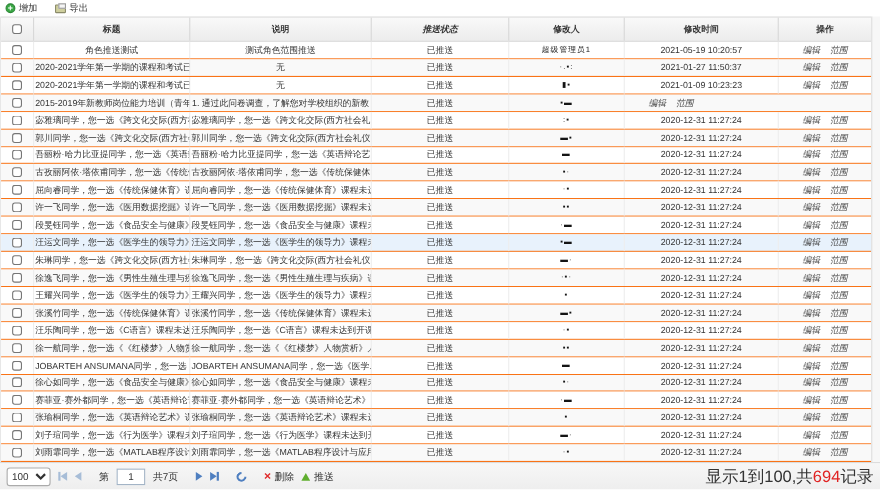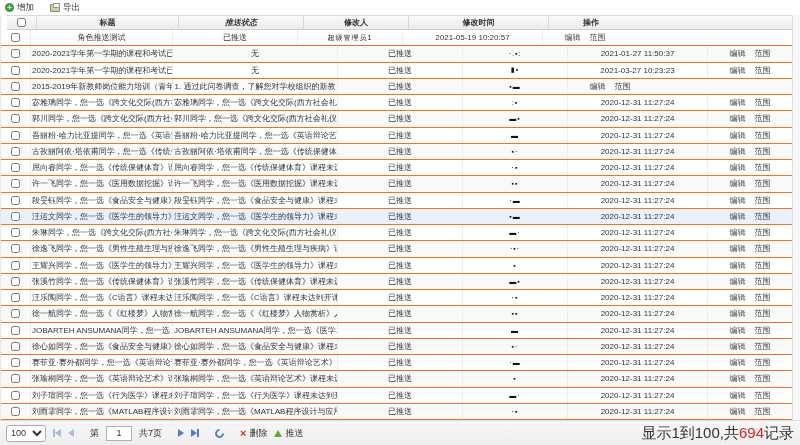--- a/index.html
+++ b/index.html
@@ -12,41 +12,41 @@
   .toolbar { height:15px; display:flex; align-items:center; gap:16px; padding:0 5px; background:#fff; }
   .tool-btn { display:flex; align-items:center; gap:3px; font-size:8.5px; color:#333; cursor:pointer; }
   .icon-add { width:9px; height:9px; border-radius:50%; background:#3aa745; border:1px solid #2c8736;
     color:#fff; font-size:8px; line-height:7px; text-align:center; font-weight:bold; }
   .icon-export { width:10px; height:8px; background:#cfcf9e; border:1px solid #8b8b6a; border-radius:1px; position:relative; }
   .icon-export::before { content:""; position:absolute; left:2px; top:-2px; width:5px; height:3px; background:#f5f5f5; border:1px solid #999; }
   
   .main { position:absolute; top:15px; left:0; width:800px; height:405px; display:flex; }
   .table-area { width:792px; display:flex; flex-direction:column; border-left:1px solid #e7e7e7; }
   .vscroll { width:8px; background:#f7f7f7; border-left:1px solid #dedede; }
-  .thead { height:15px; display:flex; background:linear-gradient(#f9f9f9,#ececec);
-    border-top:1px solid #d9d9d9; border-bottom:1px solid #cfcfcf; font-weight:bold; color:#333;margin-left:6px; }
+  .thead { height:23px; display:flex; background:linear-gradient(#f9f9f9,#ececec);
+    border-top:1px solid #d9d9d9; border-bottom:1px solid #cfcfcf; font-weight:bold; color:#333; }
   .tbody { flex:1; display:flex; flex-direction:column; }
   .tr { flex:1; display:flex; border-bottom:1px solid #f97316; background:#fff; }
   .tr.striped { background:#f9f9f9; }
   .tr.selected { background:#e8f2fc; }
   .td, .th { display:flex; align-items:center; justify-content:center; justify-content:safe center;
     overflow:hidden; white-space:nowrap; border-right:1px solid #ededed; padding:0 1px; }
   .th { border-right:1px solid #d8d8d8; }
   .td span, .th span { white-space:nowrap; }
   .col-check { width:30px; flex:none; }
   .col-title { width:142px; flex:none; }
   .col-desc  { width:165px; flex:none; }
   .col-status{ width:125px; flex:none;font-family:Liberation Mono, monospace; }
   .col-mod   { width:105px; flex:none;text-align:right; }
   .col-time  { width:140px; flex:none; }
   .col-ops   { width:84px;  flex:none; border-right:none; gap:9px; }
   .th.col-status span { font-style:italic; }
   .cbx { width:9px; height:9px; margin:0; cursor:pointer; }
   .redacted { font-size:7px; color:#141414; letter-spacing:1px; }
-  .op-link { color:#444; cursor:pointer; text-decoration:none; }
+  .op-link { color:#444; cursor:pointer; text-decoration:none;font-style:italic; }
   
   .footer { position:absolute; left:0; bottom:0; width:800px; height:25px;
     background:linear-gradient(#f7f7f7,#eeeeee); border-top:1px solid #dcdcdc;
     display:flex; align-items:center; gap:7px; padding:0 6px; font-size:9px; color:#333; }
   .page-size { font-size:9px; height:17px; width:40px; border:1px solid #ababab; border-radius:3px; background:#fff; color:#333; }
   .pg-btn { display:flex; align-items:center; cursor:pointer; }
   .tri { width:0; height:0; border-top:4px solid transparent; border-bottom:4px solid transparent; }
   .tri-l { border-right:6px solid currentColor; }
   .tri-r { border-left:6px solid currentColor; }
   .bar { width:2px; height:8px; background:currentColor; }
@@ -78,20 +78,23 @@
 
 <div class="main">
   <div class="table-area">
     <div class="thead">
       <div class="th col-check">
           <input type="checkbox" class="cbx" style="">
         </div>
       <div class="th col-title">
           <span>标题</span>
         </div>
+      <div class="th col-desc">
+          <span>说明</span>
+        </div>
       <div class="th col-status">
           <span>推送状态</span>
         </div>
       <div class="th col-mod">
           <span>修改人</span>
         </div>
       <div class="th col-time">
           <span>修改时间</span>
         </div>
       <div class="th col-ops">
@@ -99,20 +102,23 @@
         </div>
     </div>
     <div class="tbody">
   <div class="tr">
     <div class="td col-check">
             <input type="checkbox" class="cbx" style="">
           </div>
     <div class="td col-title">
             <span>角色推送测试</span>
           </div>
+    <div class="td col-desc">
+            <span>测试角色范围推送</span>
+          </div>
     <div class="td col-status">
             <span>已推送</span>
           </div>
     <div class="td col-mod">
             <span class="redacted">超级管理员1</span>
           </div>
     <div class="td col-time">
             <span>2021-05-19 10:20:57</span>
           </div>
     <div class="td col-ops">
@@ -156,21 +162,21 @@
     <div class="td col-desc">
             <span>无</span>
           </div>
     <div class="td col-status">
             <span>已推送</span>
           </div>
     <div class="td col-mod">
             <span class="redacted">▮▪</span>
           </div>
     <div class="td col-time">
-            <span>2021-03-27 10:23:23</span>
+            <span>2021-01-09 10:23:23</span>
           </div>
     <div class="td col-ops">
       <a class="op-link">编辑</a>
       <a class="op-link">范围</a>
     </div>
   </div>
 
   <div class="tr striped">
     <div class="td col-check">
             <input type="checkbox" class="cbx" style="">

